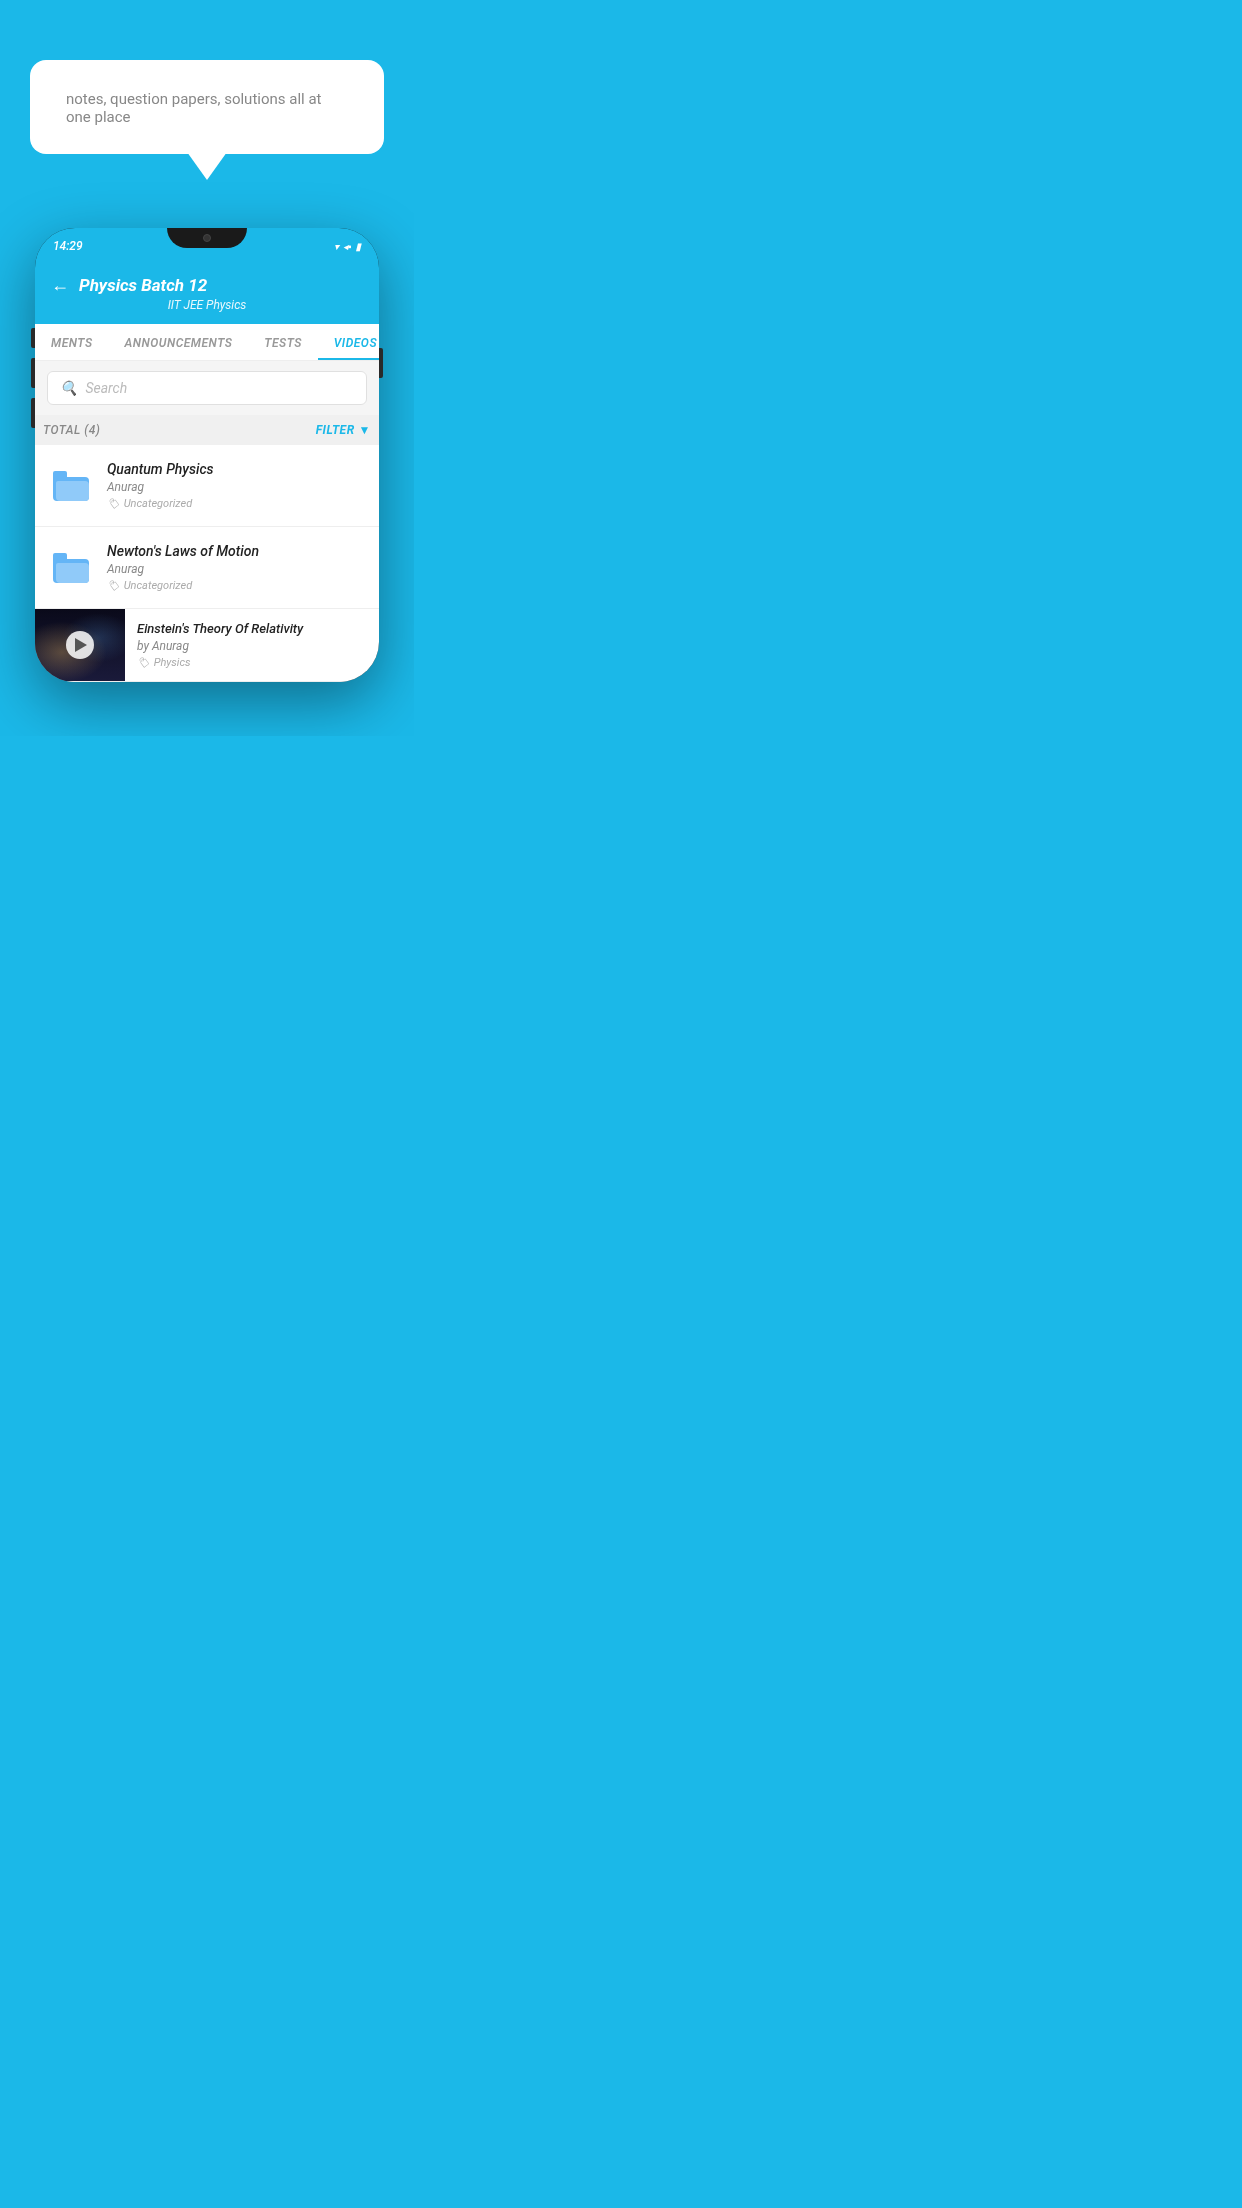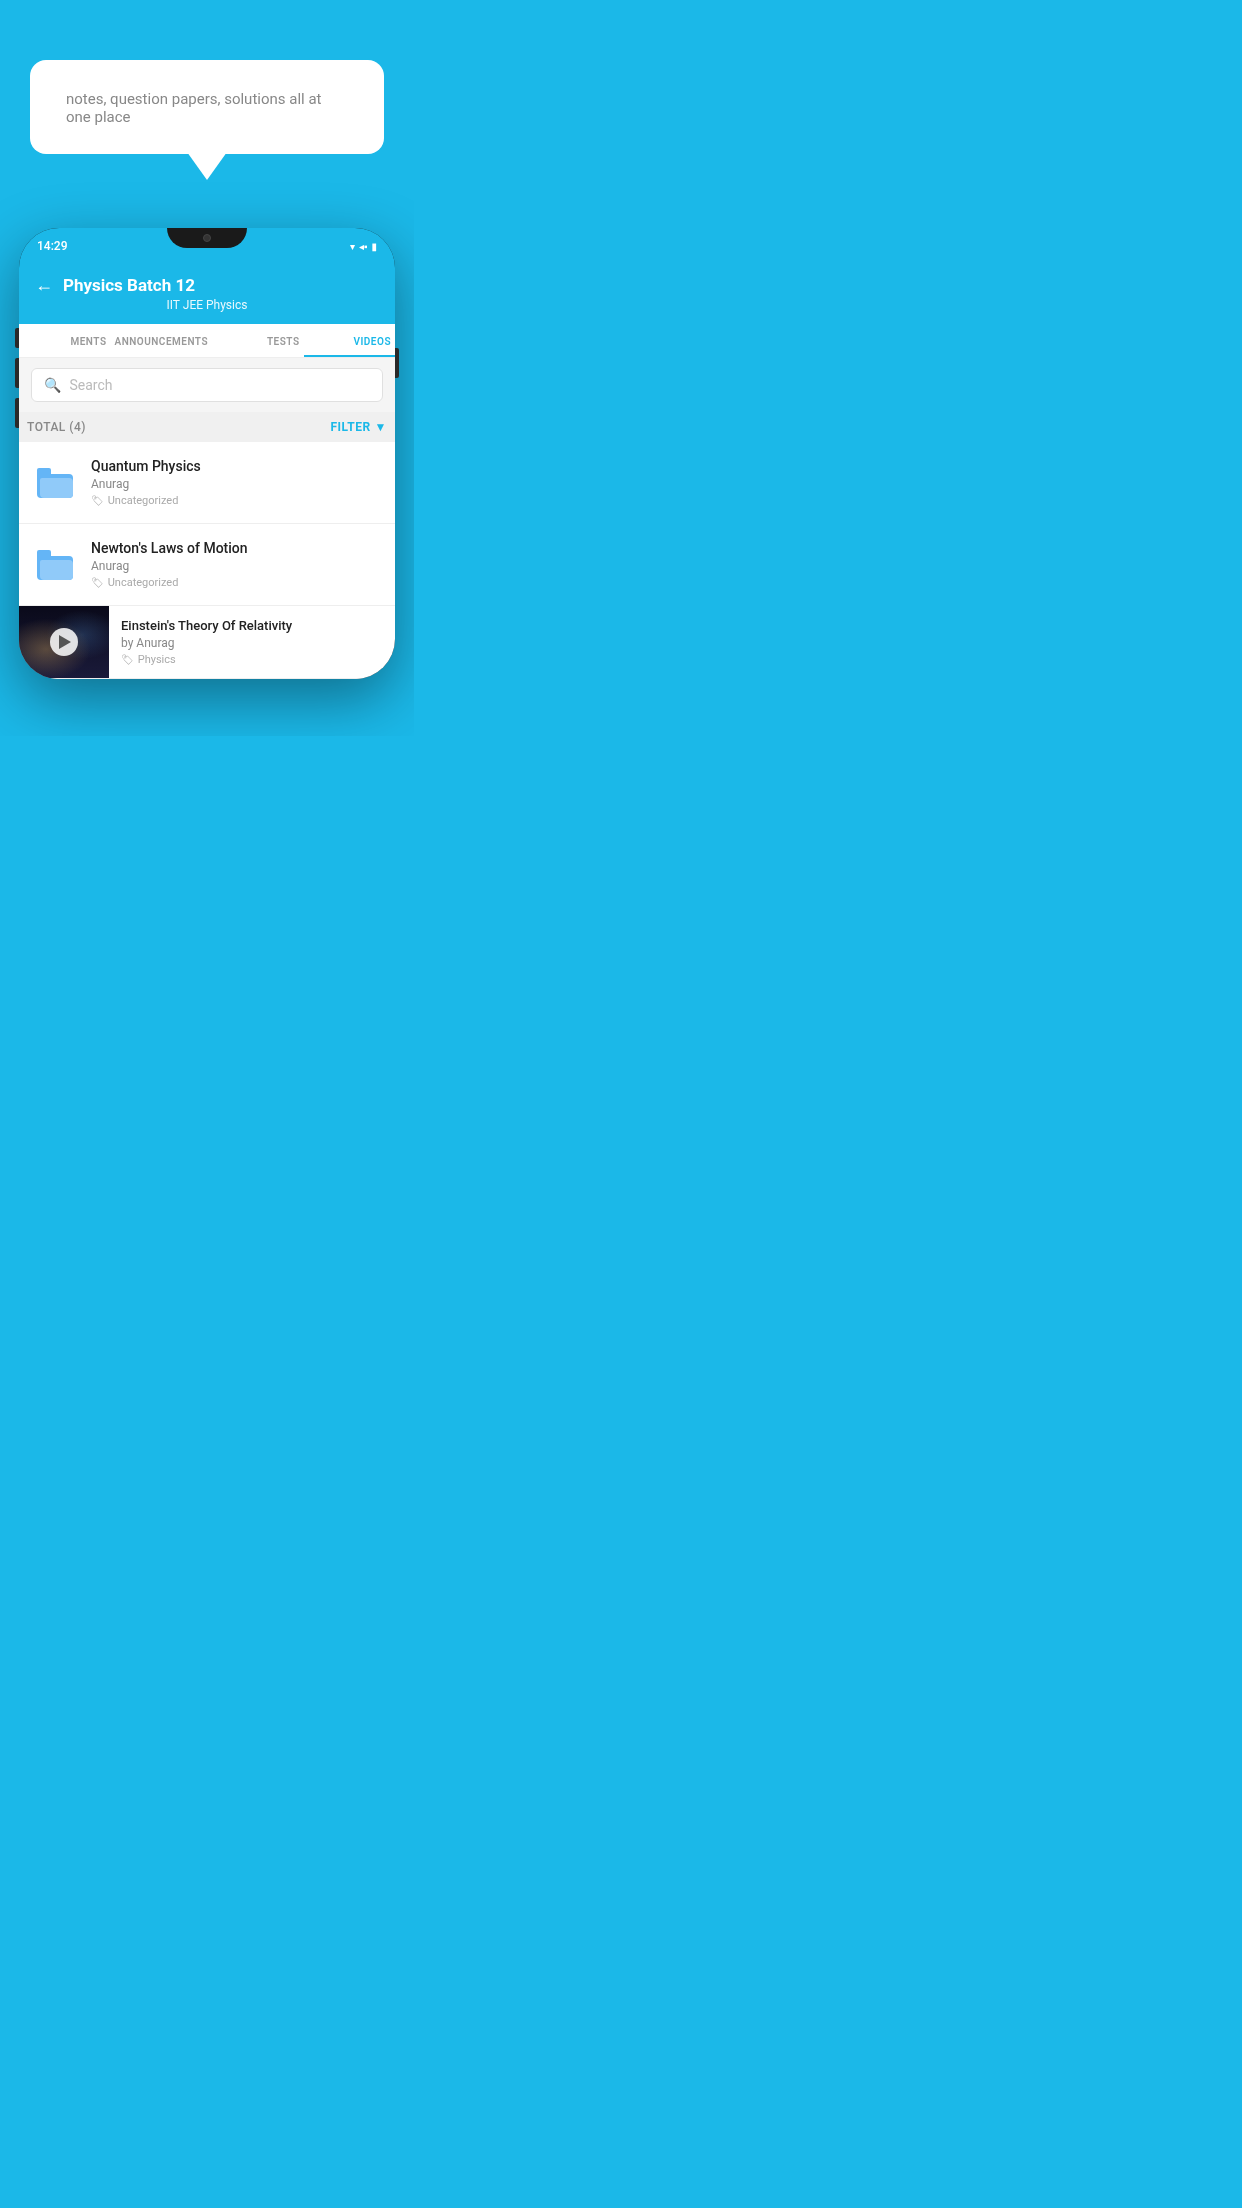--- a/index.html
+++ b/index.html
@@ -60,21 +60,22 @@
     .bubble-subtitle {
       color: #888;
       font-size: 15px;
       font-weight: 400;
     }
 
     
     .phone-wrapper {
       margin-top: 54px;
       position: relative;
-      width: 376px;
+      width: 344px;
+      font-style: italic;
     }
 
     .phone-outer {
       background: #1a1a1a;
       border-radius: 40px;
       padding: 0;
       position: relative;
       overflow: hidden;
       box-shadow: 0 20px 60px rgba(0,0,0,0.4);
     }
@@ -169,23 +170,23 @@
 
     
     .tabs-bar {
       background: white;
       display: flex;
       border-bottom: 1px solid #eee;
     }
 
     .tab-item {
       flex: 1;
-      text-align: right;
-      padding: 12px 4px 10px;
-      font-size: 10px;
+      text-align: left;
+      padding: 12px 16px 10px;
+      font-size: 12px;
       font-weight: 600;
       color: #999;
       letter-spacing: 0.5px;
       cursor: pointer;
       position: relative;
     }
 
     .tab-item.active {
       color: #1BB8E8;
     }

